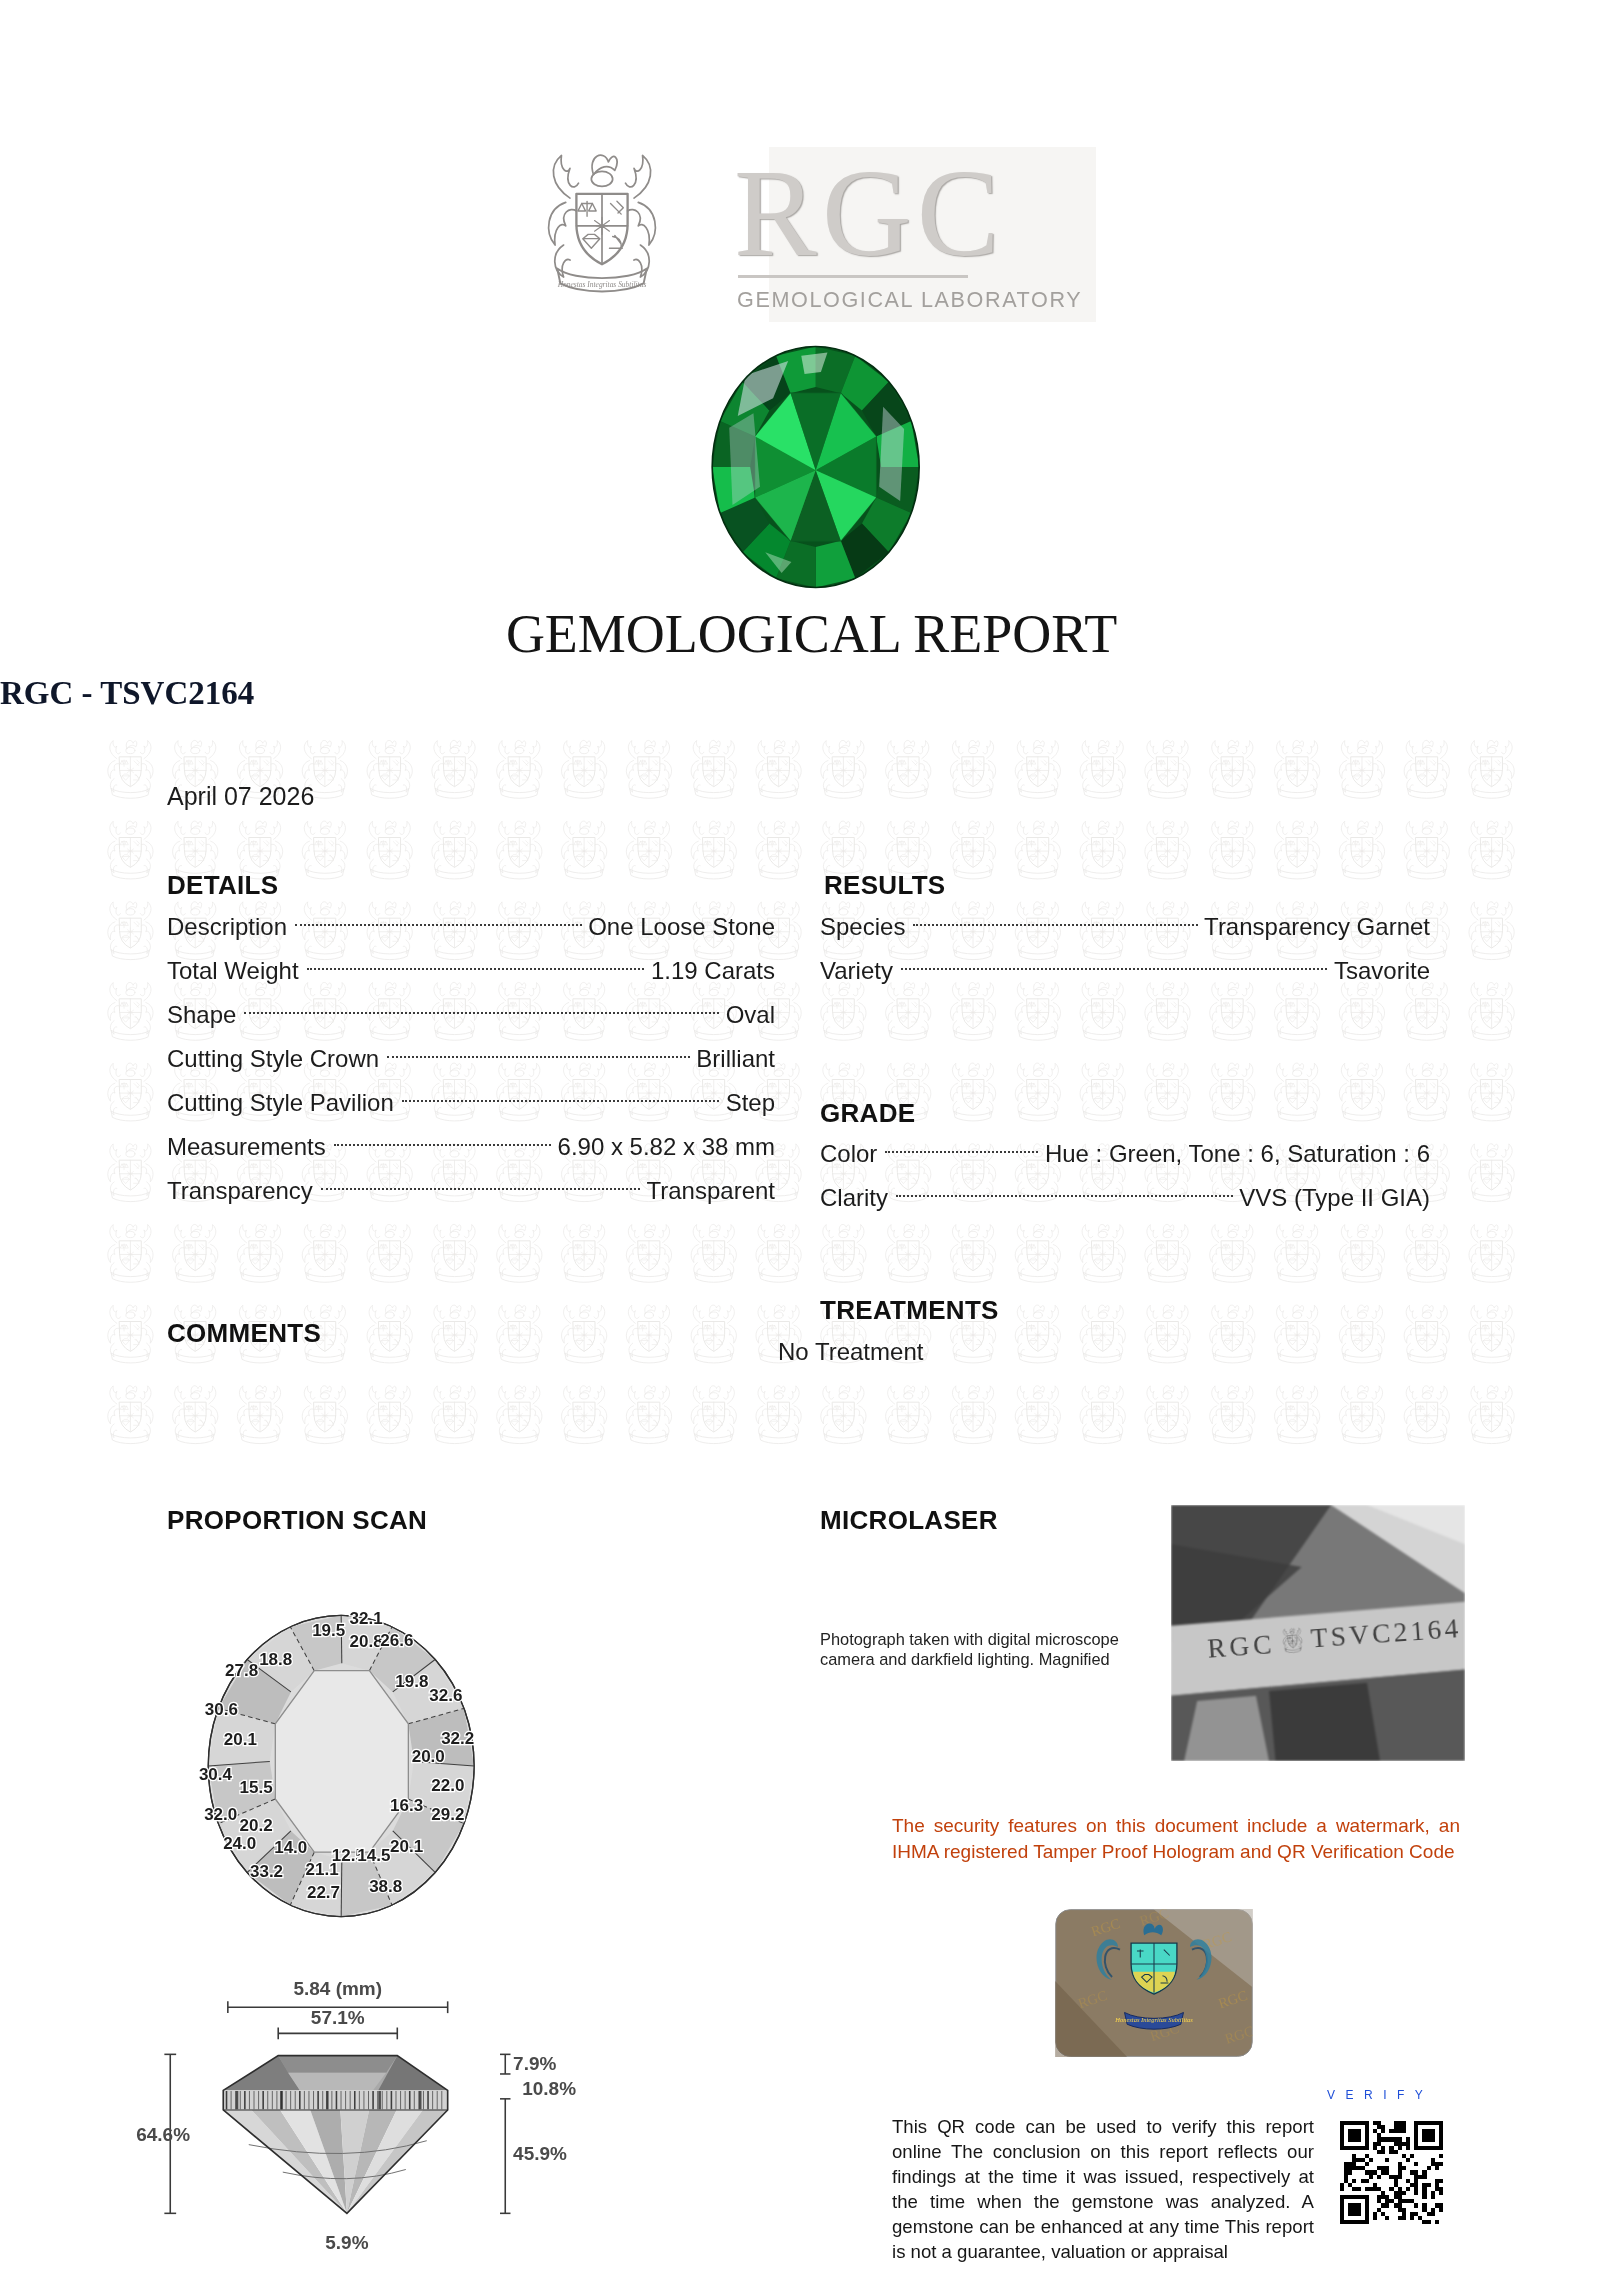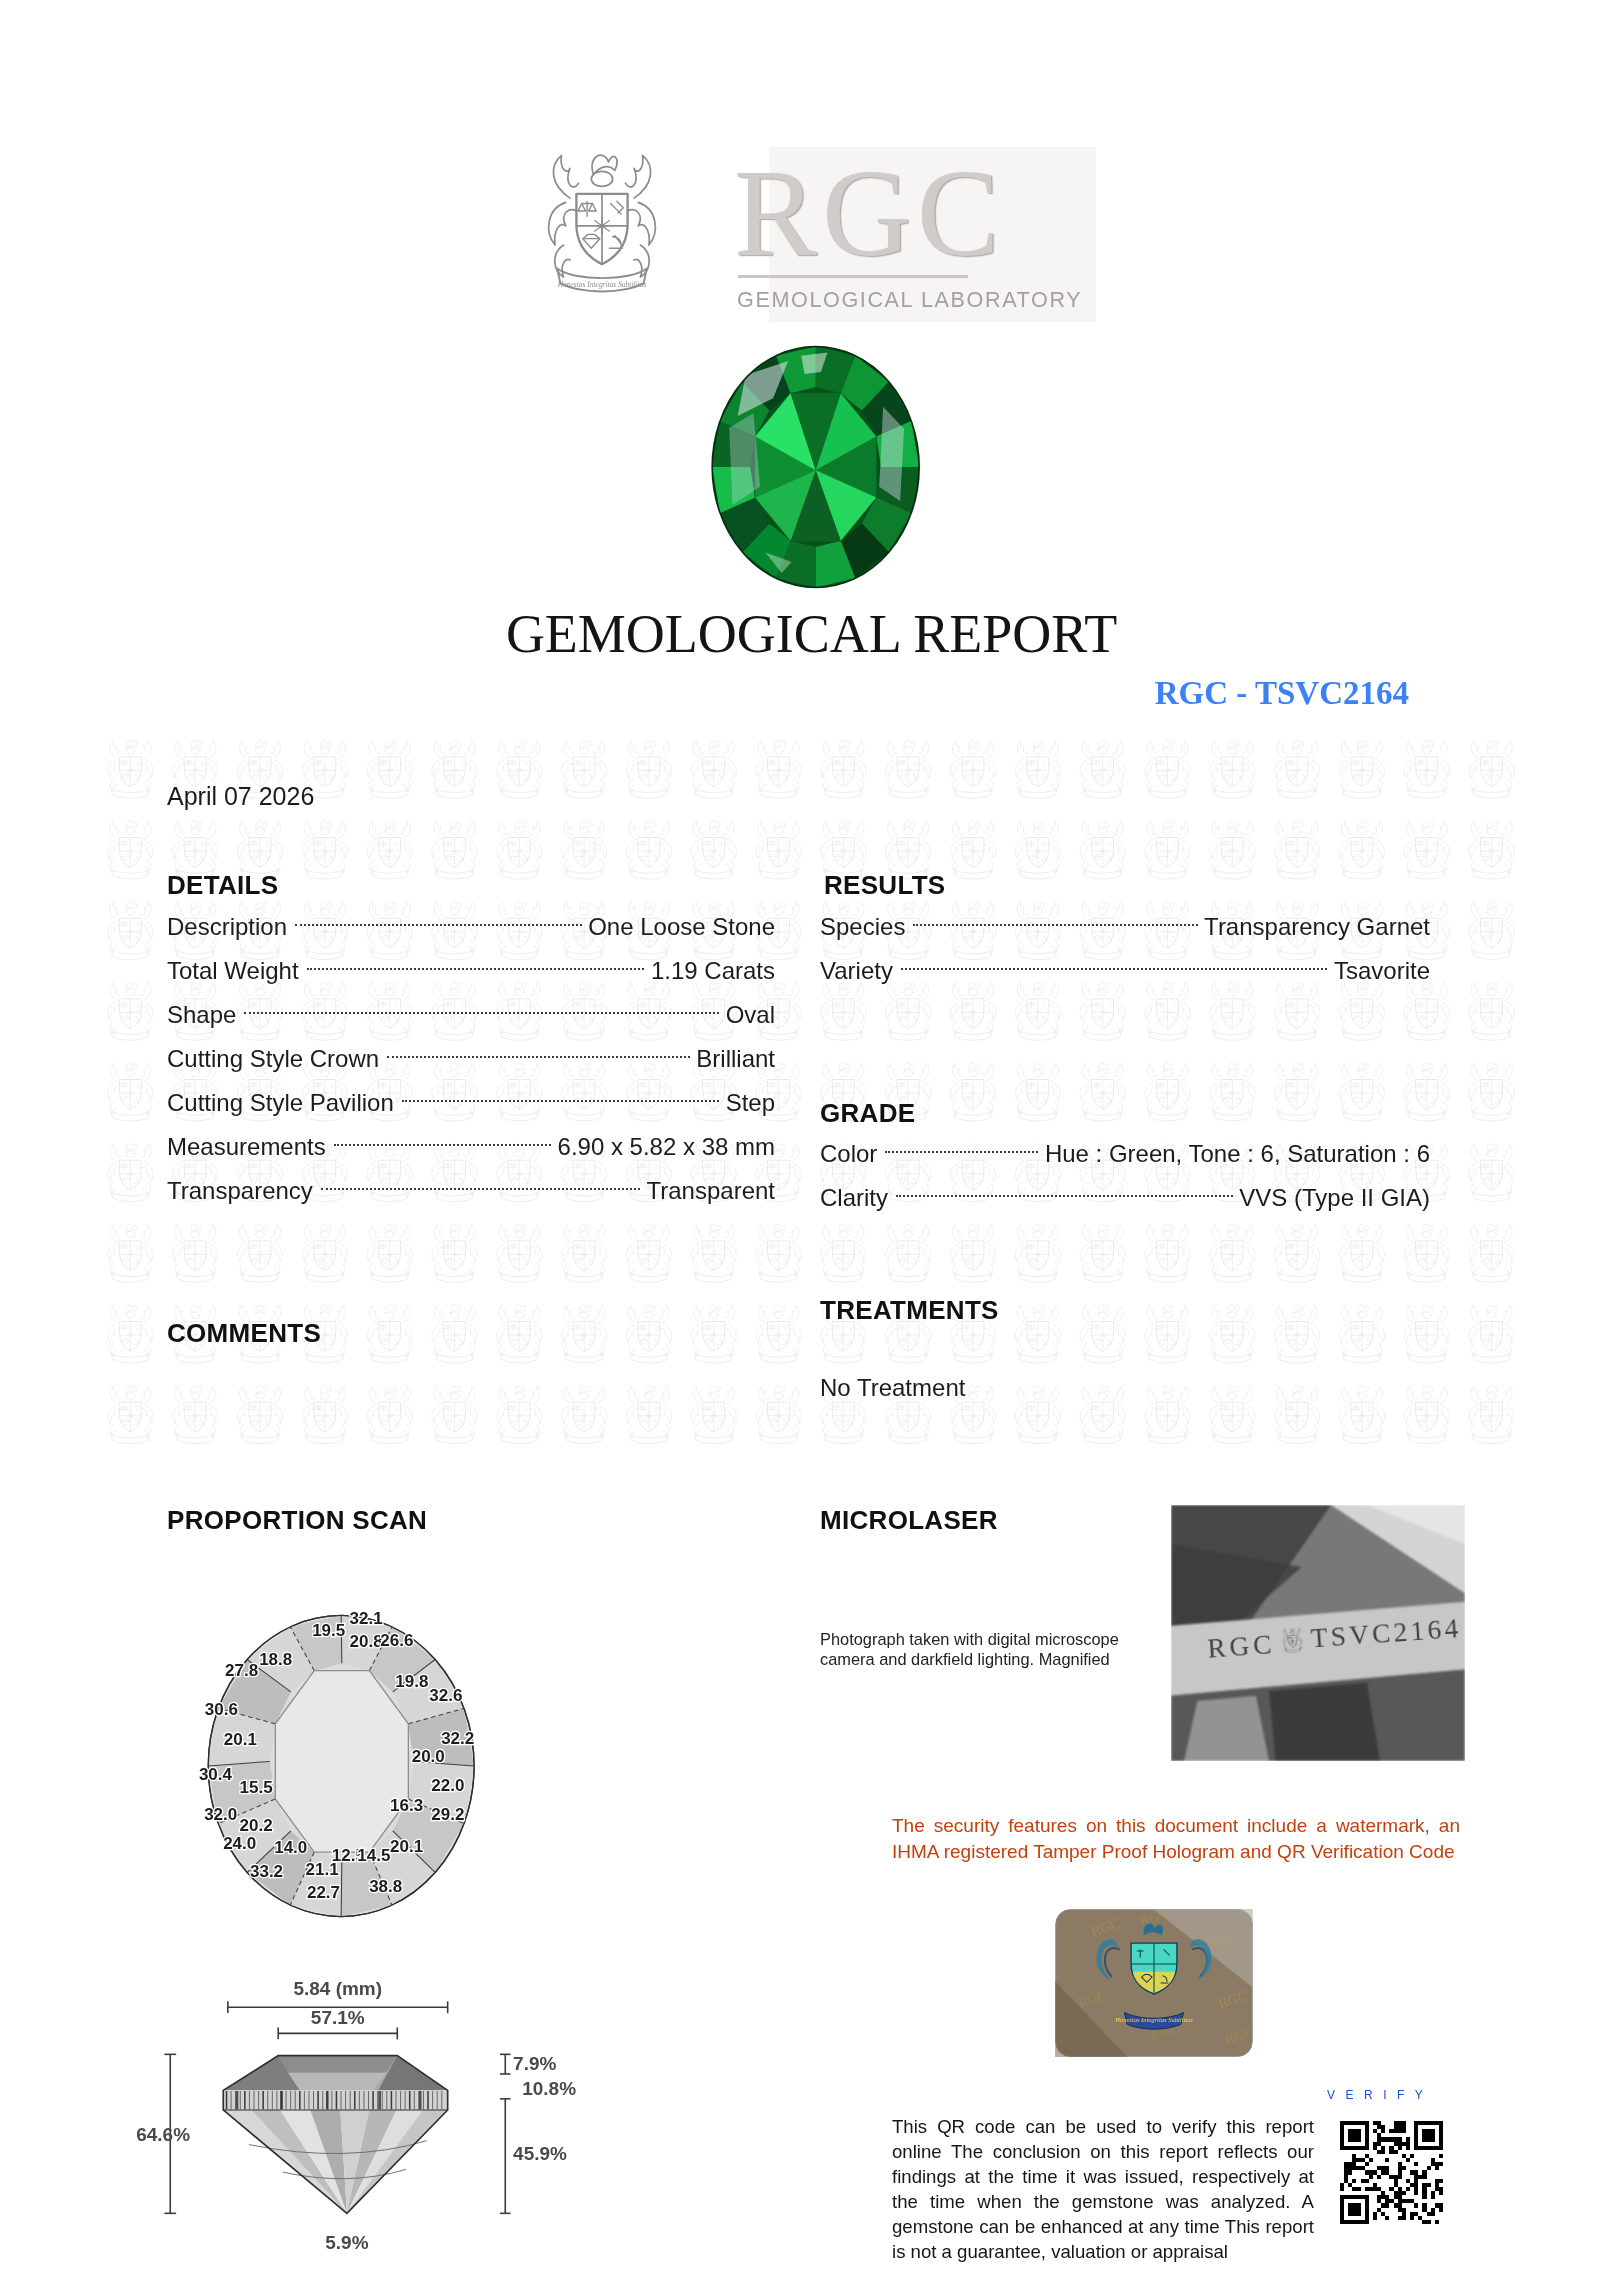--- a/index.html
+++ b/index.html
@@ -11,22 +11,22 @@
   .crest-svg{left:538px;top:139px;width:128px;height:178px;color:#8f8c8a;}
   .brand{left:734px;top:152px;font-family:"Liberation Serif",serif;font-size:124px;line-height:1;
          letter-spacing:5.2px;color:#cfccc9;text-shadow:1.3px 1.3px 1.3px #a8a5a2;}
   .brand-rule{left:738px;top:275px;width:230px;height:2.6px;background:#c9c6c3;}
   .brand-sub{left:737px;top:287px;font-size:21.6px;letter-spacing:1.6px;color:#a3a09d;}
   
   .gem-svg{left:667px;top:336px;width:298px;height:262px;}
   
   .title{left:0;top:603px;width:1623px;text-align:center;font-family:"Liberation Serif",serif;
          font-size:54px;color:#141414;}
-  .report-no{left:0;top:675px;width:1409px;text-align:right;font-family:"Liberation Serif",serif;
-         font-size:33px;font-weight:bold;color:#3b82f6;}
+  .report-no{left:0;top:675px;width:1409px;text-align:left;font-family:"Liberation Serif",serif;
+         font-size:33px;font-weight:bold;color:#0f172a;}
   
   .wm{left:98px;top:731px;width:1426px;height:726px;color:#eae9e7;z-index:0;}
   .content{z-index:2;}
   
   .date{left:167px;top:782px;font-size:25px;}
   .sec-h{font-size:26px;font-weight:bold;letter-spacing:0.3px;color:#111;}
   .rows{display:flex;flex-direction:column;}
   .row{display:flex;align-items:center;font-size:24px;height:24px;margin-bottom:20px;white-space:nowrap;}
   .lbl{flex:0 0 auto;}
   .dots{flex:1 1 auto;min-width:19.6px;border-bottom:2.6px dotted #3a3a3a;margin:0 6.5px 4.6px 7.9px;}
@@ -417,21 +417,21 @@
       </div>
     <div class="row">
         <span class="lbl">Clarity</span>
         <span class="dots"></span>
         <span class="val">VVS (Type II GIA)</span>
       </div>
   </div>
 
   <div class="abs sec-h content" style="left:167px;top:1318px;">COMMENTS</div>
   <div class="abs sec-h content" style="left:820px;top:1295px;">TREATMENTS</div>
-  <div class="abs plain-val content" style="left:820px;top:1338px;margin-top:36px;">No Treatment</div>
+  <div class="abs plain-val content" style="left:778px;top:1338px;">No Treatment</div>
 
   <div class="abs sec-h content" style="left:167px;top:1505px;">PROPORTION SCAN</div>
   <div class="abs sec-h content" style="left:820px;top:1505px;">MICROLASER</div>
 
   <svg class="abs tv-svg content" id="tv-svg" viewBox="0 0 475 510">
     <ellipse cx="237" cy="255" rx="203" ry="230" fill="#dcdcdc" stroke="#2f2f2f" stroke-width="2"></ellipse>
     <ellipse cx="237" cy="255" rx="189" ry="214" fill="none" stroke="#6a6a6a" stroke-width="1.2" stroke-dasharray="10 8"></ellipse>
   <polygon points="237.0,25.0 314.7,42.5 280.1,109.4 238.0,98.0" fill="#d6d6d6"></polygon>
       <polygon points="314.7,42.5 380.5,92.4 315.8,141.9 280.1,109.4" fill="#c7c7c7"></polygon>
       <polygon points="380.5,92.4 424.5,167.0 339.6,190.6 315.8,141.9" fill="#d6d6d6"></polygon>

